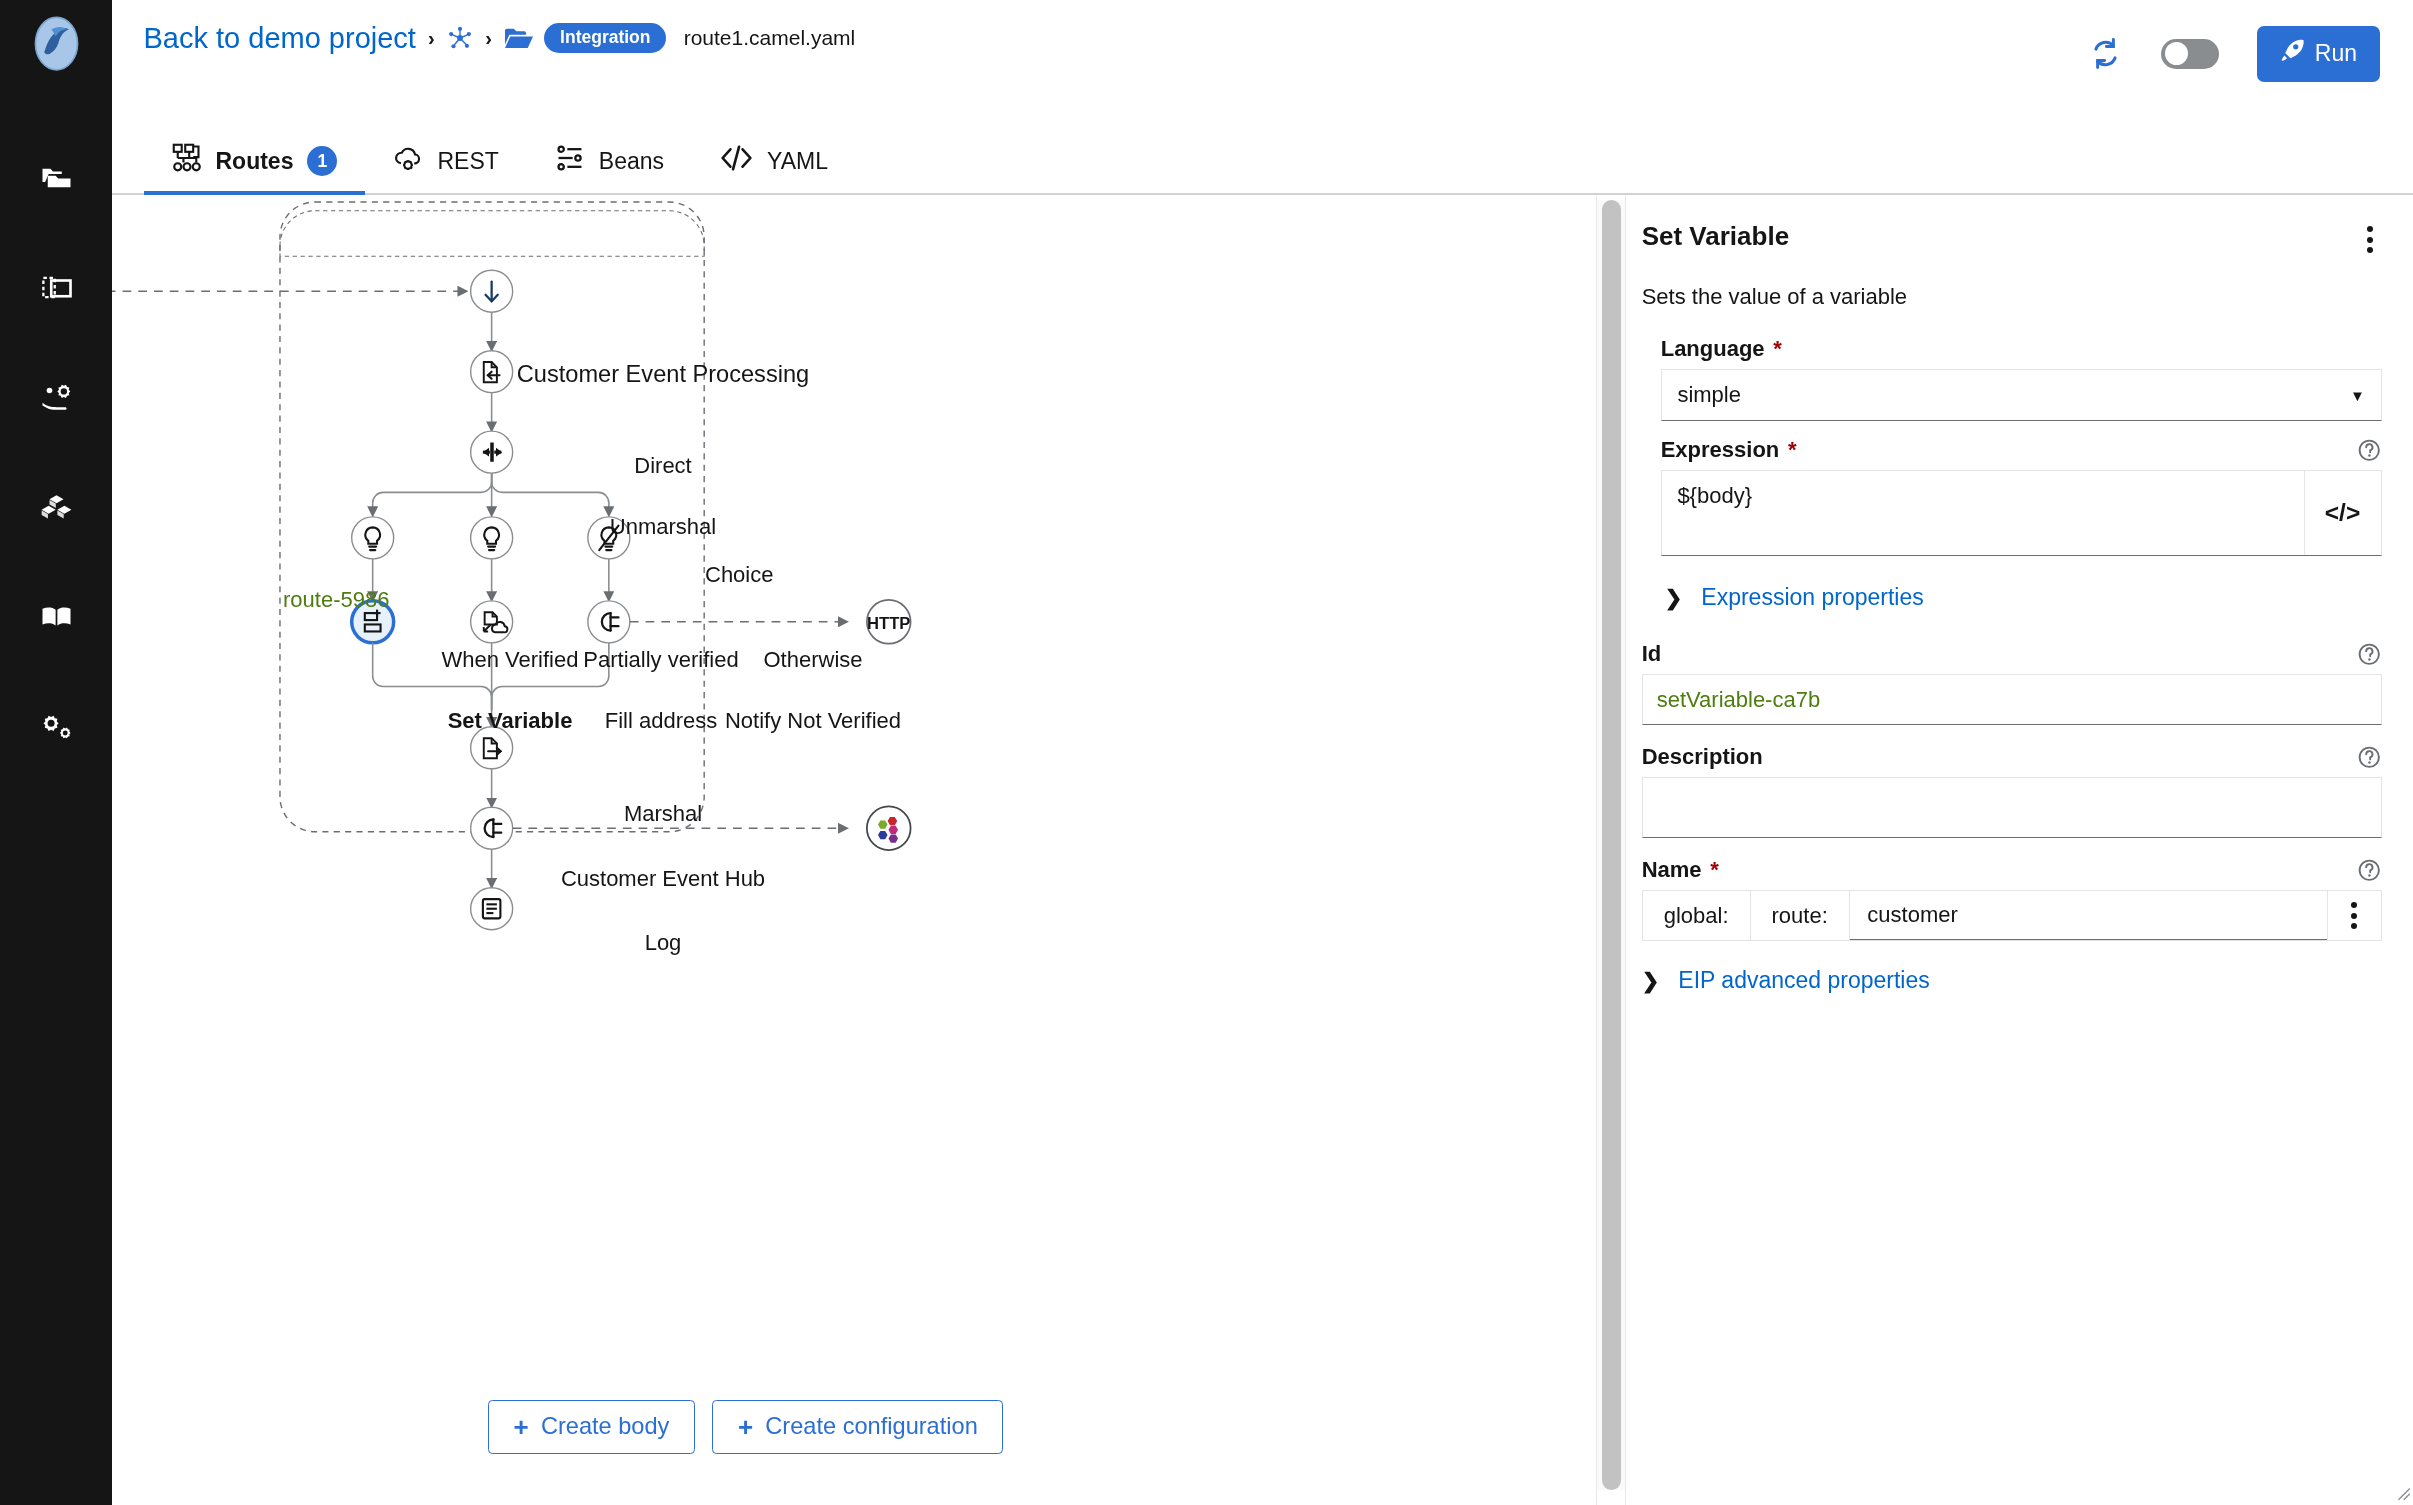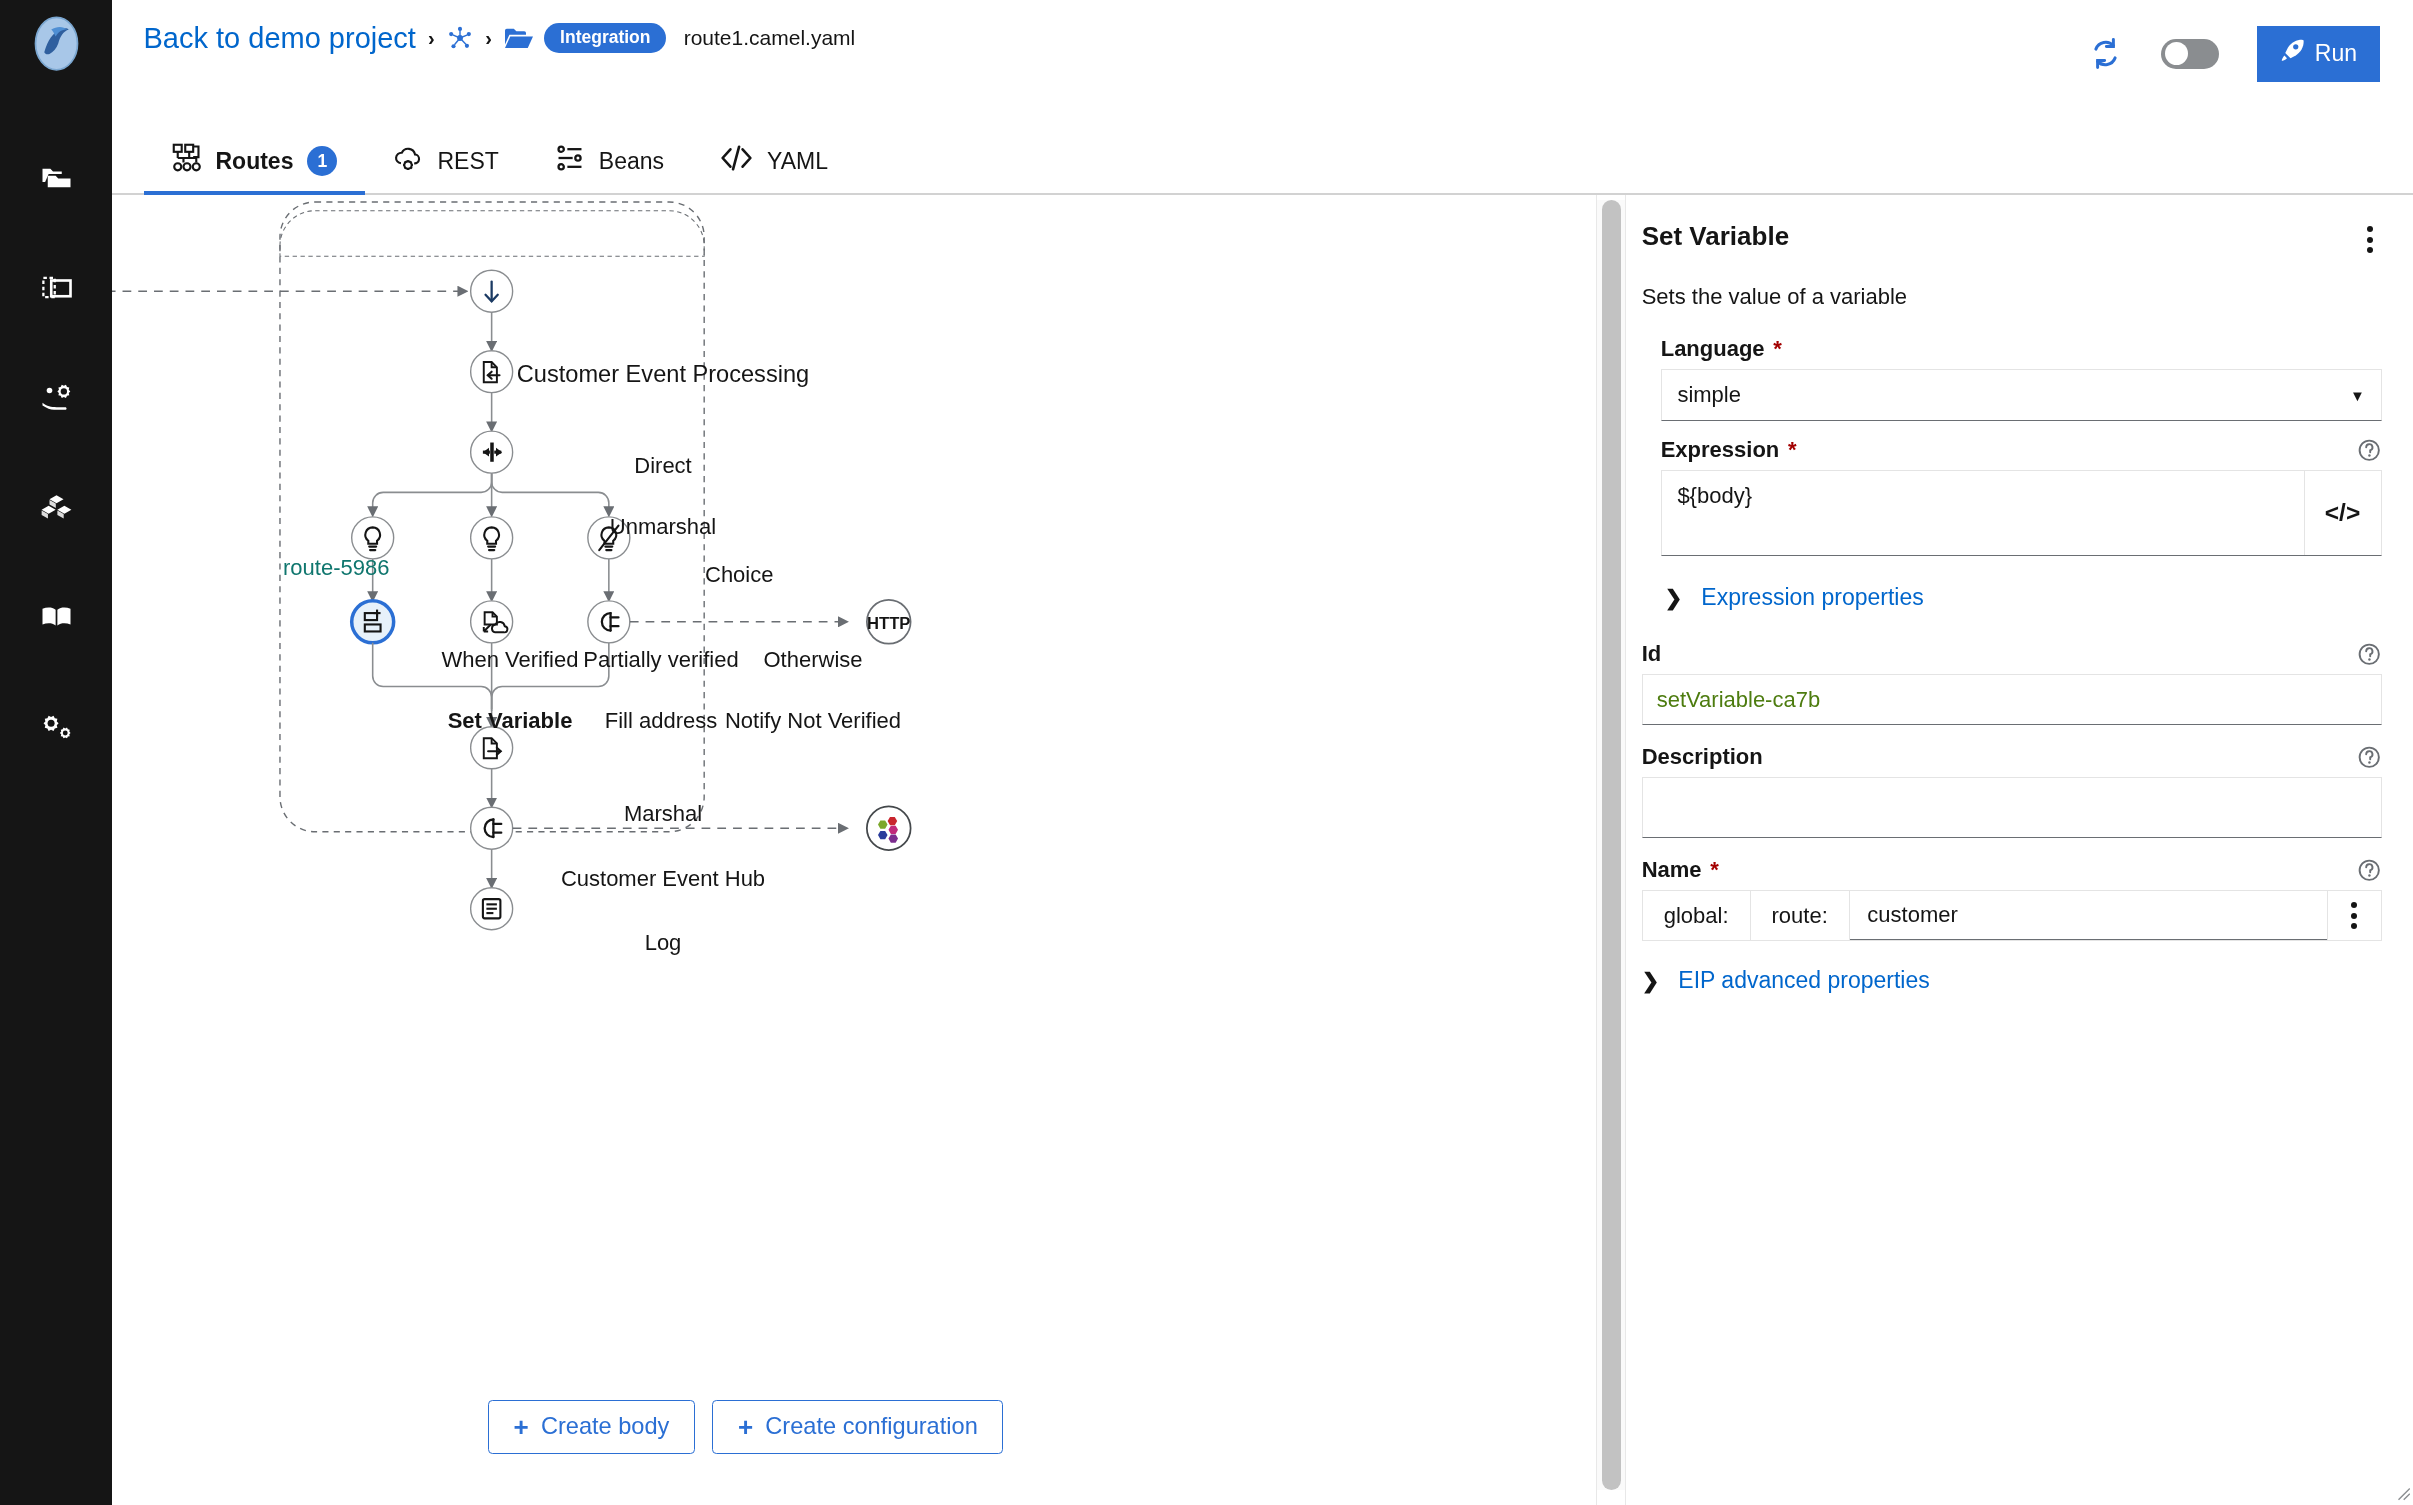--- a/index.html
+++ b/index.html
@@ -62,21 +62,21 @@
   .icon-btn { cursor:pointer; display:flex; align-items:center; }
   .toggle {
     width: 58px; height: 30px; border-radius: 17.5px; background:#8a8d90;
     position: relative; cursor:pointer; flex:0 0 58px;
   }
   .toggle .knob {
     position:absolute; top:3.5px; left:4.4px; width:23px; height:23px;
     border-radius:50%; background:#fff;
   }
   .btn-run {
-    background:#2b6fd4; color:#fff; border:none; border-radius:0;
+    background:#2b6fd4; color:#fff; border:none; border-radius:7px;
     font-size: 23px; padding: 12.2px 23px 13px; display:flex; align-items:center; gap:10.5px;
     cursor:pointer; font-family:"Liberation Sans", sans-serif;
   }
 
   
   .tabs {
     height: 66px; flex: 0 0 66px; display:flex; align-items:stretch;
     padding-left: 31.5px; border-bottom: 2.6px solid #d2d2d2; background:#fff;
   }
   .tab {
@@ -99,21 +99,21 @@
   
   .canvas { position:relative; flex:1 1 auto; background:#fff; overflow:hidden; }
   .canvas svg.flow { position:absolute; top:0; left:0; }
 
   .node-label {
     position:absolute; font-size:22px; color:#151515; white-space:nowrap;
     transform: translateX(-50%); text-align:center;
   }
   .node-label.bold { font-weight:700; }
   .route-label {
-    position:absolute; font-size:22px; color:#0f766e; white-space:nowrap; cursor:pointer;
+    position:absolute; font-size:22px; color:#4d7c0f; white-space:nowrap; cursor:pointer;margin-top:32px;
   }
   .group-title {
     position:absolute; font-size:23.6px; color:#151515; white-space:nowrap;
     transform: translateX(-50%);
   }
   .canvas-actions {
     position:absolute; display:flex; gap:17.5px;
   }
   .btn-outline {
     border:1.7px solid #2b6fd4; color:#2b6fd4; background:#fff;

